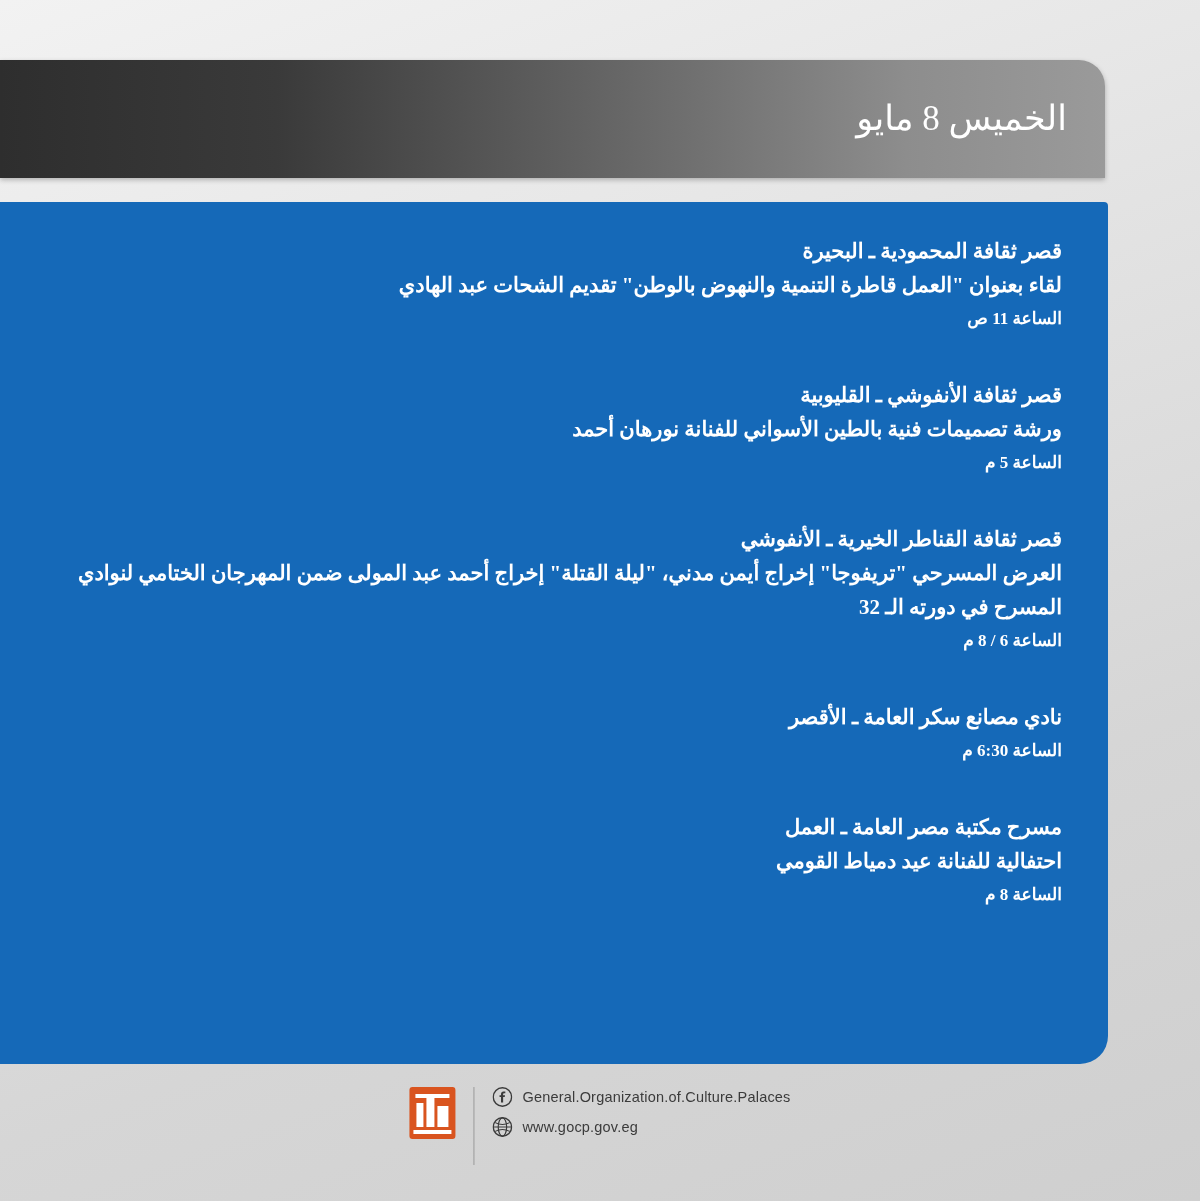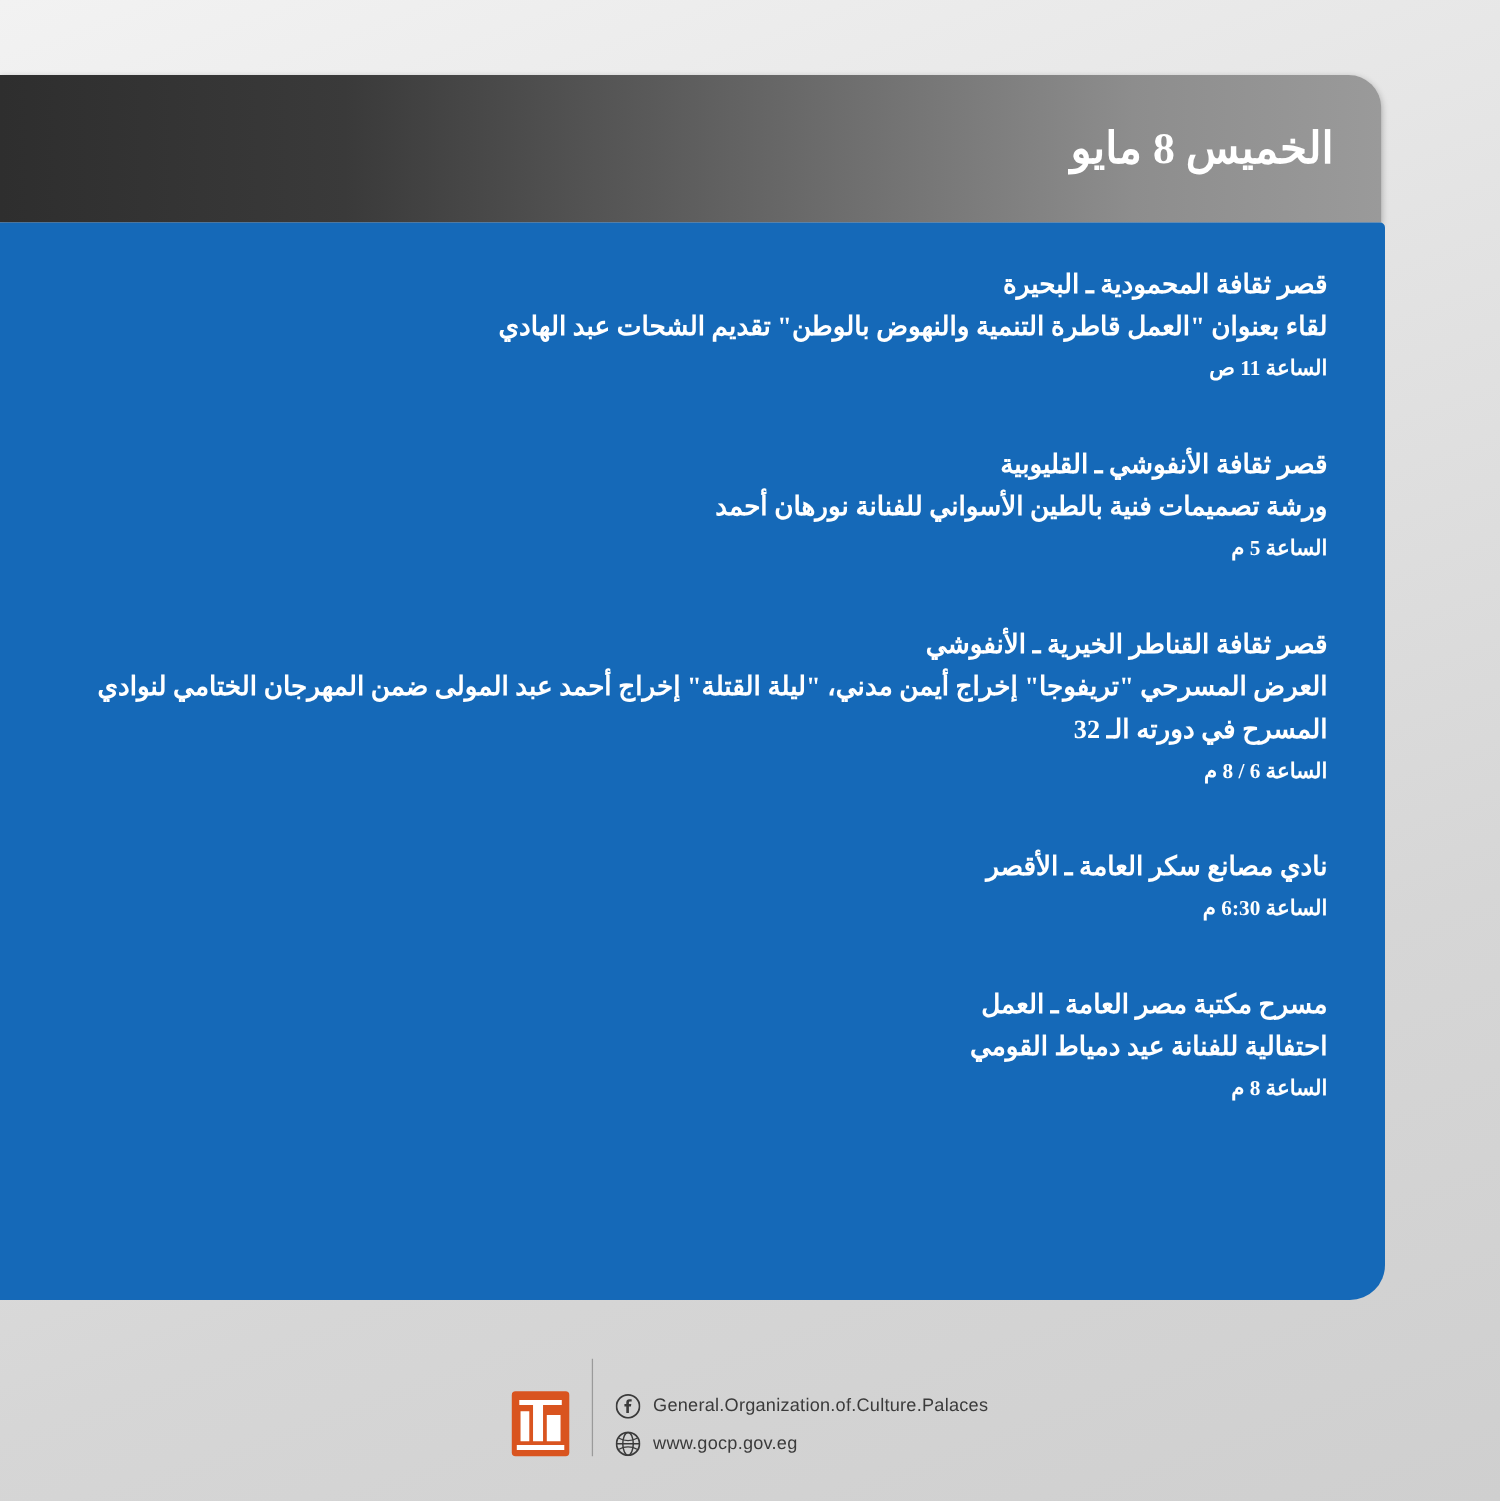--- a/index.html
+++ b/index.html
@@ -35,31 +35,31 @@
     box-shadow: 0 2px 5px rgba(0,0,0,0.25);
   }
   .header-title {
     position: absolute;
     right: 38px;
     top: 0;
     height: 118px;
     line-height: 118px;
     color: #ffffff;
     font-size: 35px;
-    font-weight: bold;
+    font-weight: normal;
     font-family: "Liberation Serif", "DejaVu Serif", serif;
     letter-spacing: 0px;
     white-space: nowrap;
   }
 
   
   .blue-panel {
     position: absolute;
     left: 0;
-    top: 178px;
+    top: 202px;
     width: 1108px;
     height: 862px;
     background: #1569b8;
     border-top-right-radius: 4px;
     border-bottom-right-radius: 28px;
   }
 
   .events {
     position: absolute;
     inset: 0;
@@ -98,21 +98,21 @@
     bottom: 0;
     height: 150px;
   }
   .footer-inner {
     position: absolute;
     left: 50%;
     transform: translateX(-50%);
     bottom: 36px;
     display: flex;
     flex-direction: row-reverse;
-    align-items: flex-end;
+    align-items: flex-start;
     gap: 18px;
     direction: ltr;
   }
   .gocp-logo {
     width: 46px;
     height: 52px;
     background: #d9541f;
     border-radius: 3px;
     position: relative;
     flex: 0 0 auto;

